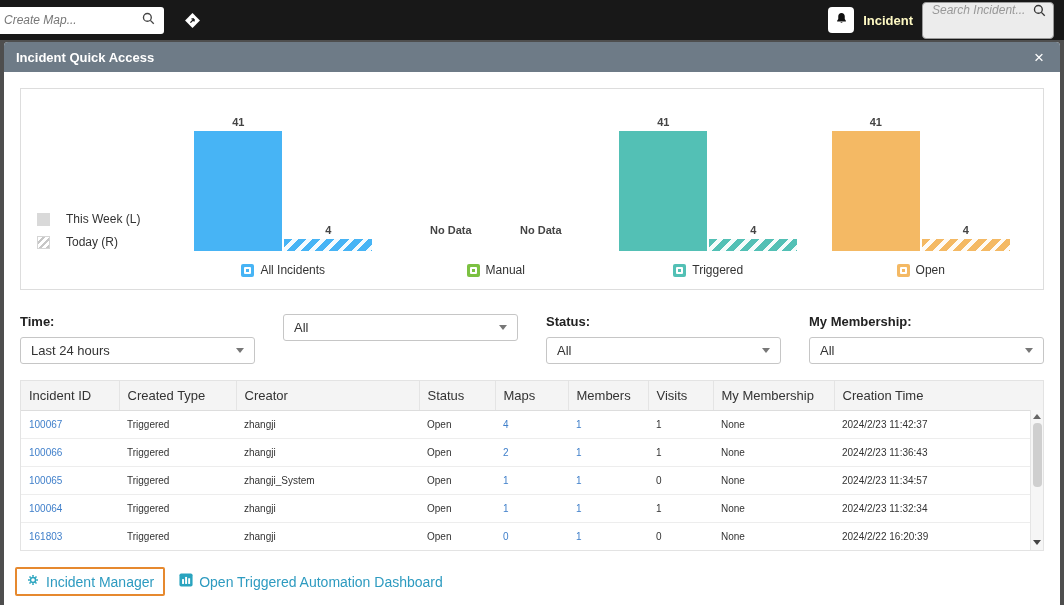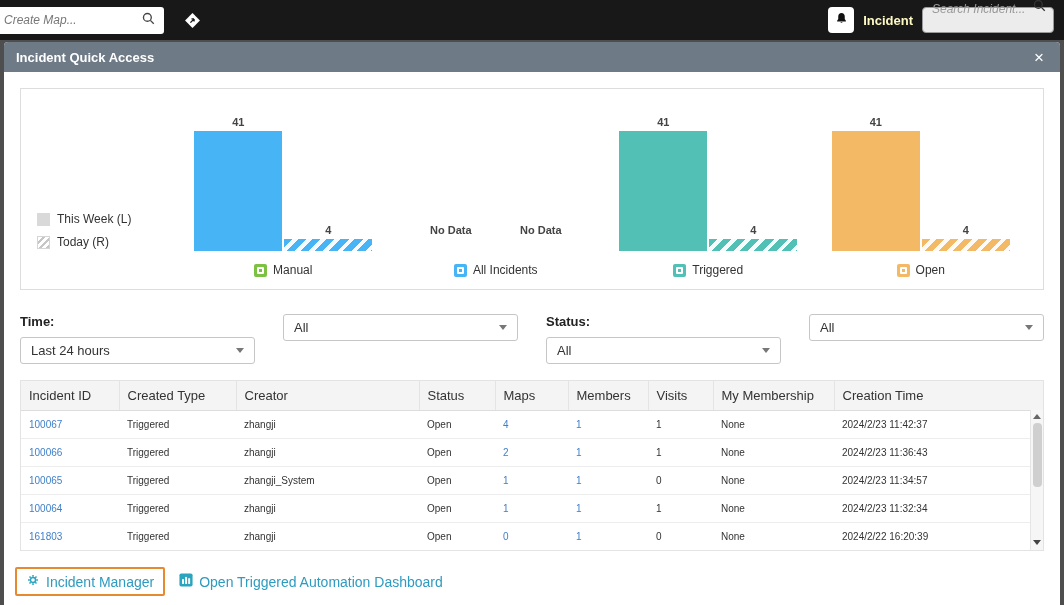--- a/index.html
+++ b/index.html
@@ -28,22 +28,22 @@
   }
   .create-map-box input::placeholder { color: #777; font-style: italic; }
   .map-icon { margin-left: 18px; display: flex; align-items: center; }
   .topbar-right { margin-left: auto; display: flex; align-items: center; gap: 9px; padding-right: 10px; }
   .bell-chip {
     width: 26px; height: 26px; background: #fff; border-radius: 4px;
     display: flex; align-items: center; justify-content: center; cursor: pointer;
   }
   .incident-label { color: #fef9c3; font-weight: bold; font-size: 13px; }
   .search-box {
-    width: 132px; height: 26px; background: #ececec; border: 1px solid #9a9a9a;
-    border-radius: 4px; display: flex; align-items: flex-end; padding: 0 6px 16px 9px;
+    width: 132px; height: 37px; background: #ececec; border: 1px solid #9a9a9a;
+    border-radius: 4px; display: flex; align-items: flex-start; padding: 0 6px 0 9px;
   }
   .search-box input {
     flex: 1; border: none; outline: none; background: transparent;
     font-family: inherit; font-size: 12px; color: #555; font-style: italic; min-width: 0;
   }
   .search-box input::placeholder { color: #999; font-style: italic; }
 
   
   .modal {
     position: absolute; top: 42px; left: 4px; right: 4px; bottom: -6px;
@@ -61,21 +61,21 @@
   }
   .modal-body { padding: 16px; flex: 1; }
 
   
   .chart-box { border: 1px solid #ddd; padding: 12px 16px 12px; }
   .chart-main { display: flex; height: 150px; }
   .chart-legend-left {
     width: 140px; display: flex; flex-direction: column;
     justify-content: flex-end; gap: 9px; padding-bottom: 2px; flex: 0 0 auto;
   }
-  .legend-item { display: flex; align-items: center; gap: 7px; font-size: 12px; color: #333; }
+  .legend-item { display: flex; align-items: center; gap: 16px; font-size: 12px; color: #333; }
   .swatch { width: 13px; height: 13px; flex: 0 0 auto; }
   .swatch-solid { background: #d9d9d9; }
   .swatch-hatch {
     border: 1px solid #d5d5d5;
     background: repeating-linear-gradient(135deg, #fff 0 3px, #c6c6c6 3px 5px);
   }
   .chart-group { flex: 1; }
   .bars { display: flex; align-items: flex-end; justify-content: center; gap: 2px; height: 150px; }
   .bar-slot { display: flex; flex-direction: column; align-items: center; justify-content: flex-end; }
   .bar-value { font-size: 11px; color: #444; margin-bottom: 3px; white-space: nowrap; font-weight: bold; }
@@ -259,26 +259,26 @@
               <div class="bar-value">4</div>
               <div class="bar hatch" style="height: 12px; background-color: rgb(244, 185, 100);"></div>
             </div>
           </div>
         </div>
       </div>
 
       <div class="chart-labels">
         <div class="spacer"></div>
         <div class="group-label">
+          <span class="group-icon" style="background-color: rgb(71, 180, 245);"></span>
+          <span>All Incidents</span>
+        </div>
+        <div class="group-label">
           <span class="group-icon" style="background-color: rgb(124, 193, 66);"></span>
           <span>Manual</span>
-        </div>
-        <div class="group-label">
-          <span class="group-icon" style="background-color: rgb(71, 180, 245);"></span>
-          <span>All Incidents</span>
         </div>
         <div class="group-label">
           <span class="group-icon" style="background-color: rgb(83, 192, 181);"></span>
           <span>Triggered</span>
         </div>
         <div class="group-label">
           <span class="group-icon" style="background-color: rgb(244, 185, 100);"></span>
           <span>Open</span>
         </div>
       </div>
@@ -299,20 +299,21 @@
         </div>
       </div>
       <div class="filter-col">
         <div class="filter-label">Status:</div>
         <div class="select">
           <span>All</span>
           <span class="caret"></span>
         </div>
       </div>
       <div class="filter-col">
+        <div class="filter-label">My Membership:</div>
         <div class="select">
           <span>All</span>
           <span class="caret"></span>
         </div>
       </div>
     </div>
 
     <div class="table-wrap">
       <table>
         <colgroup>

